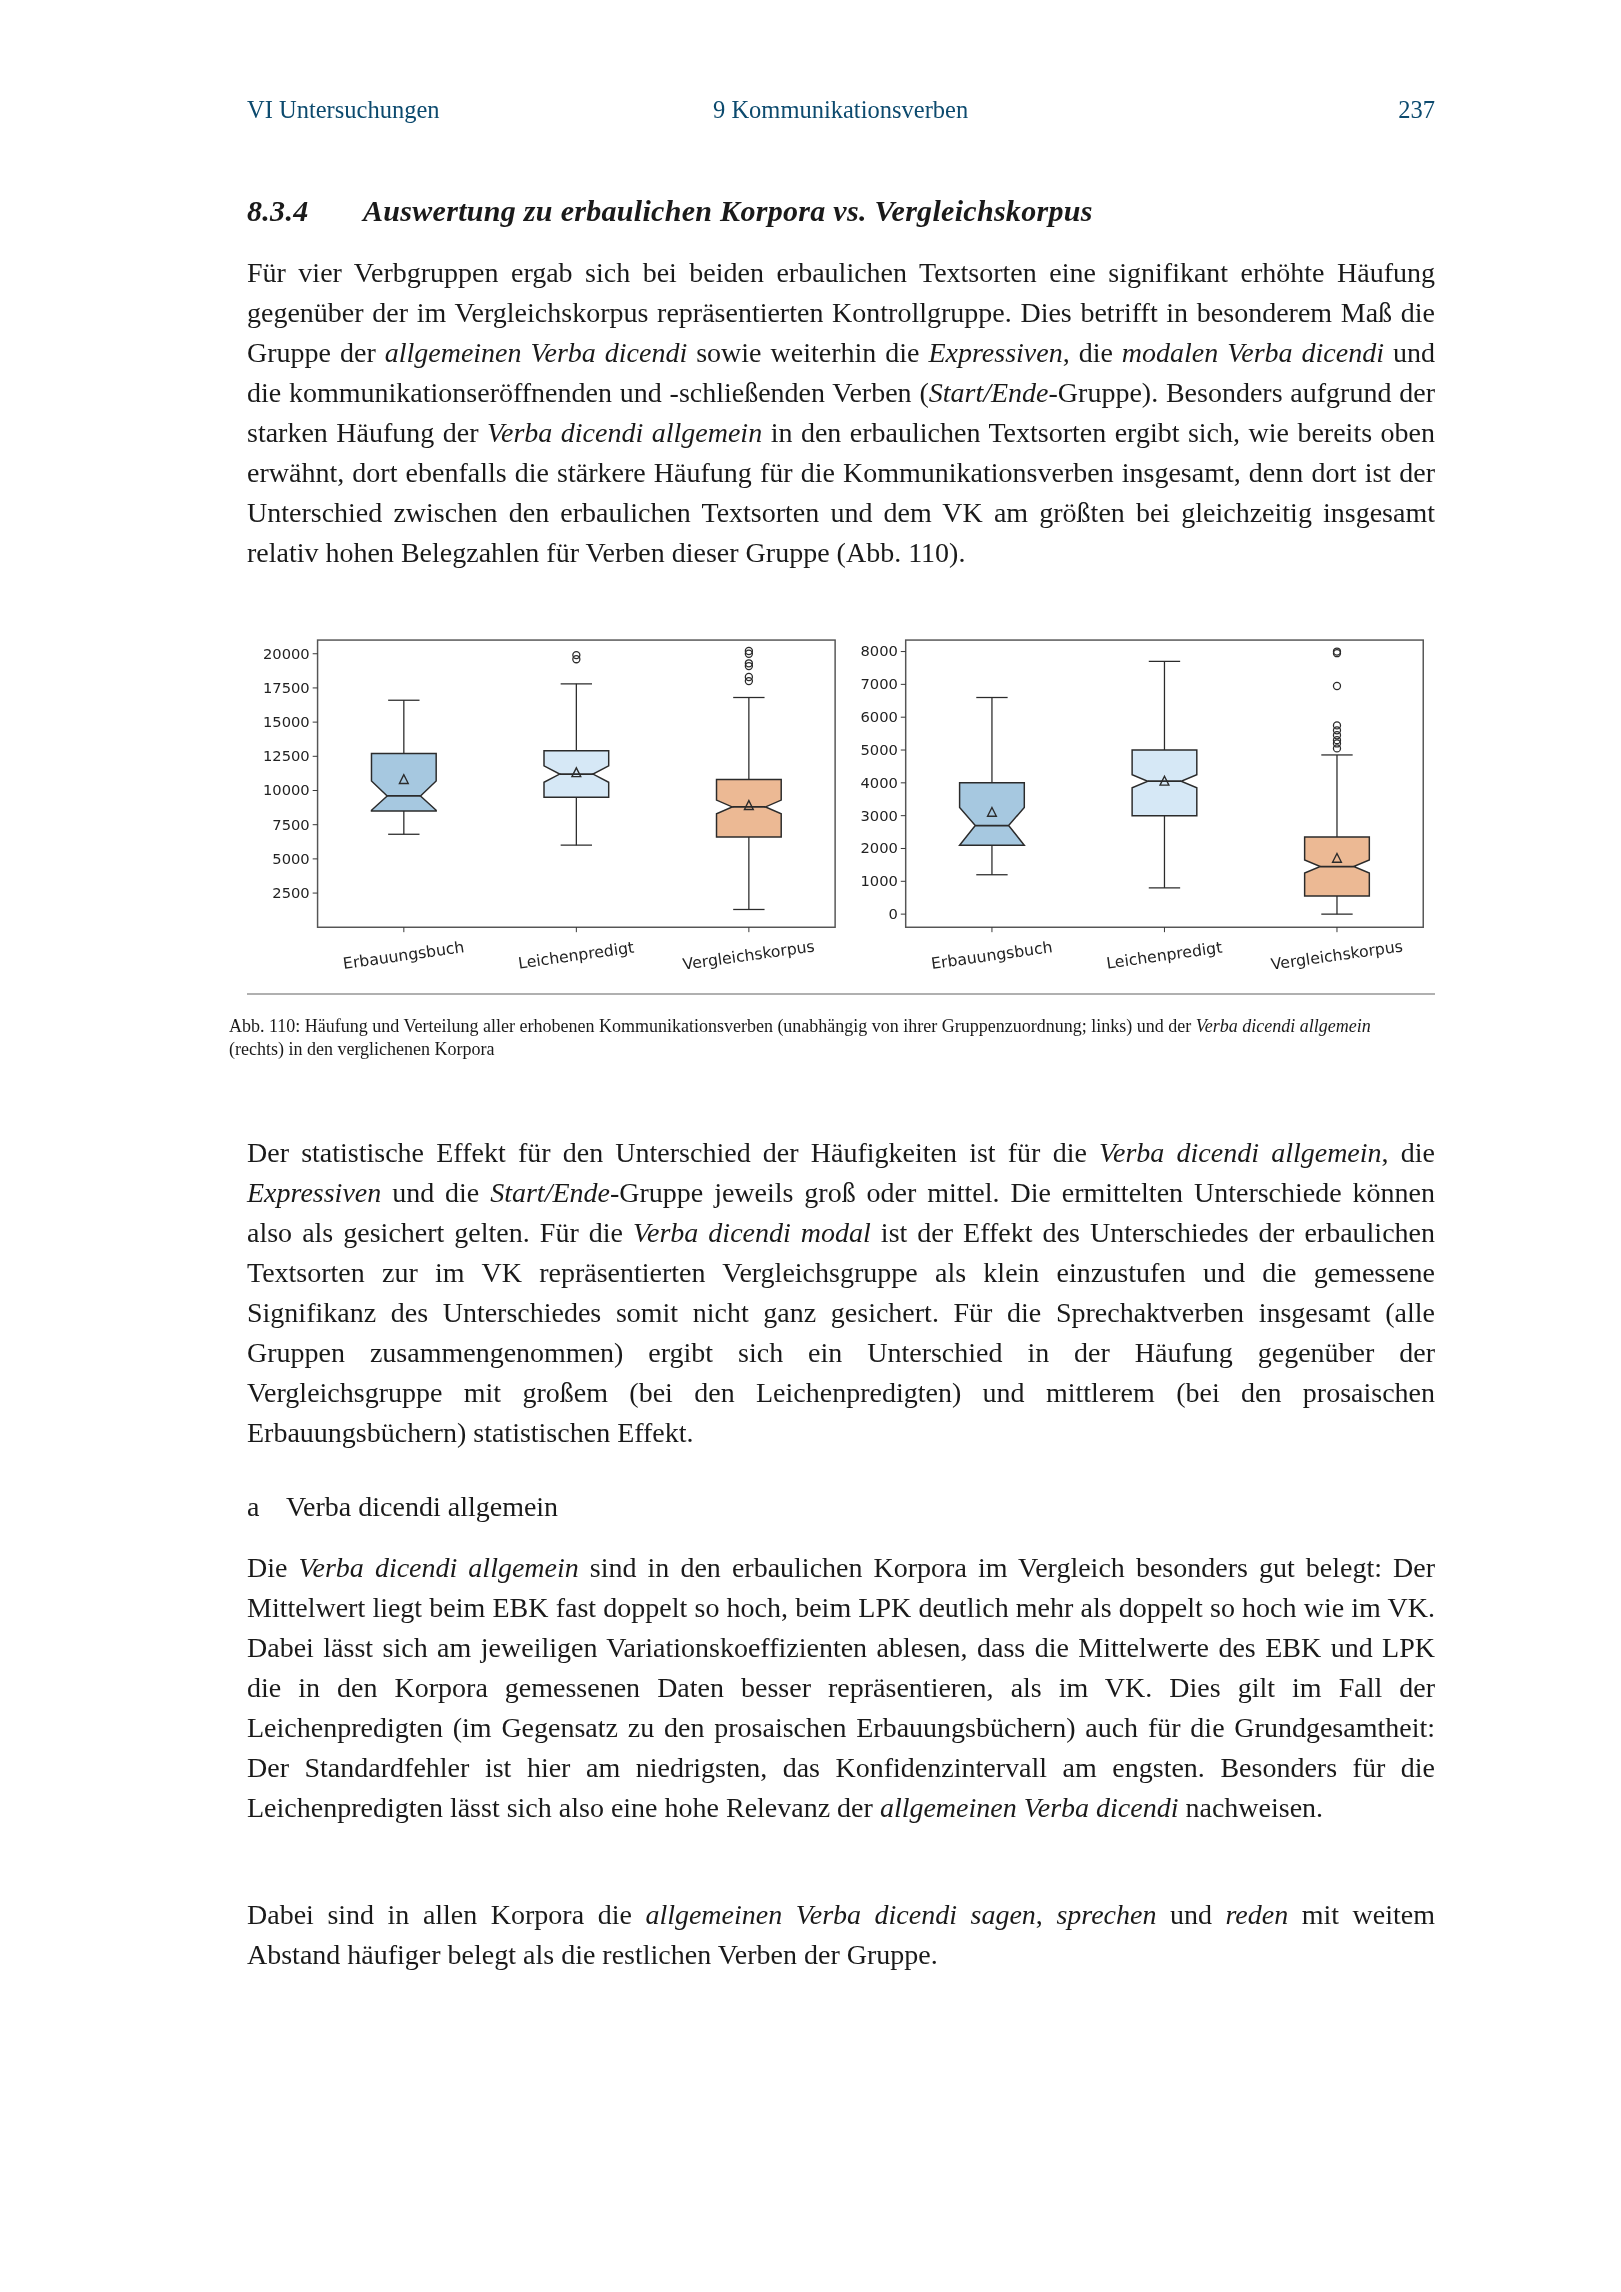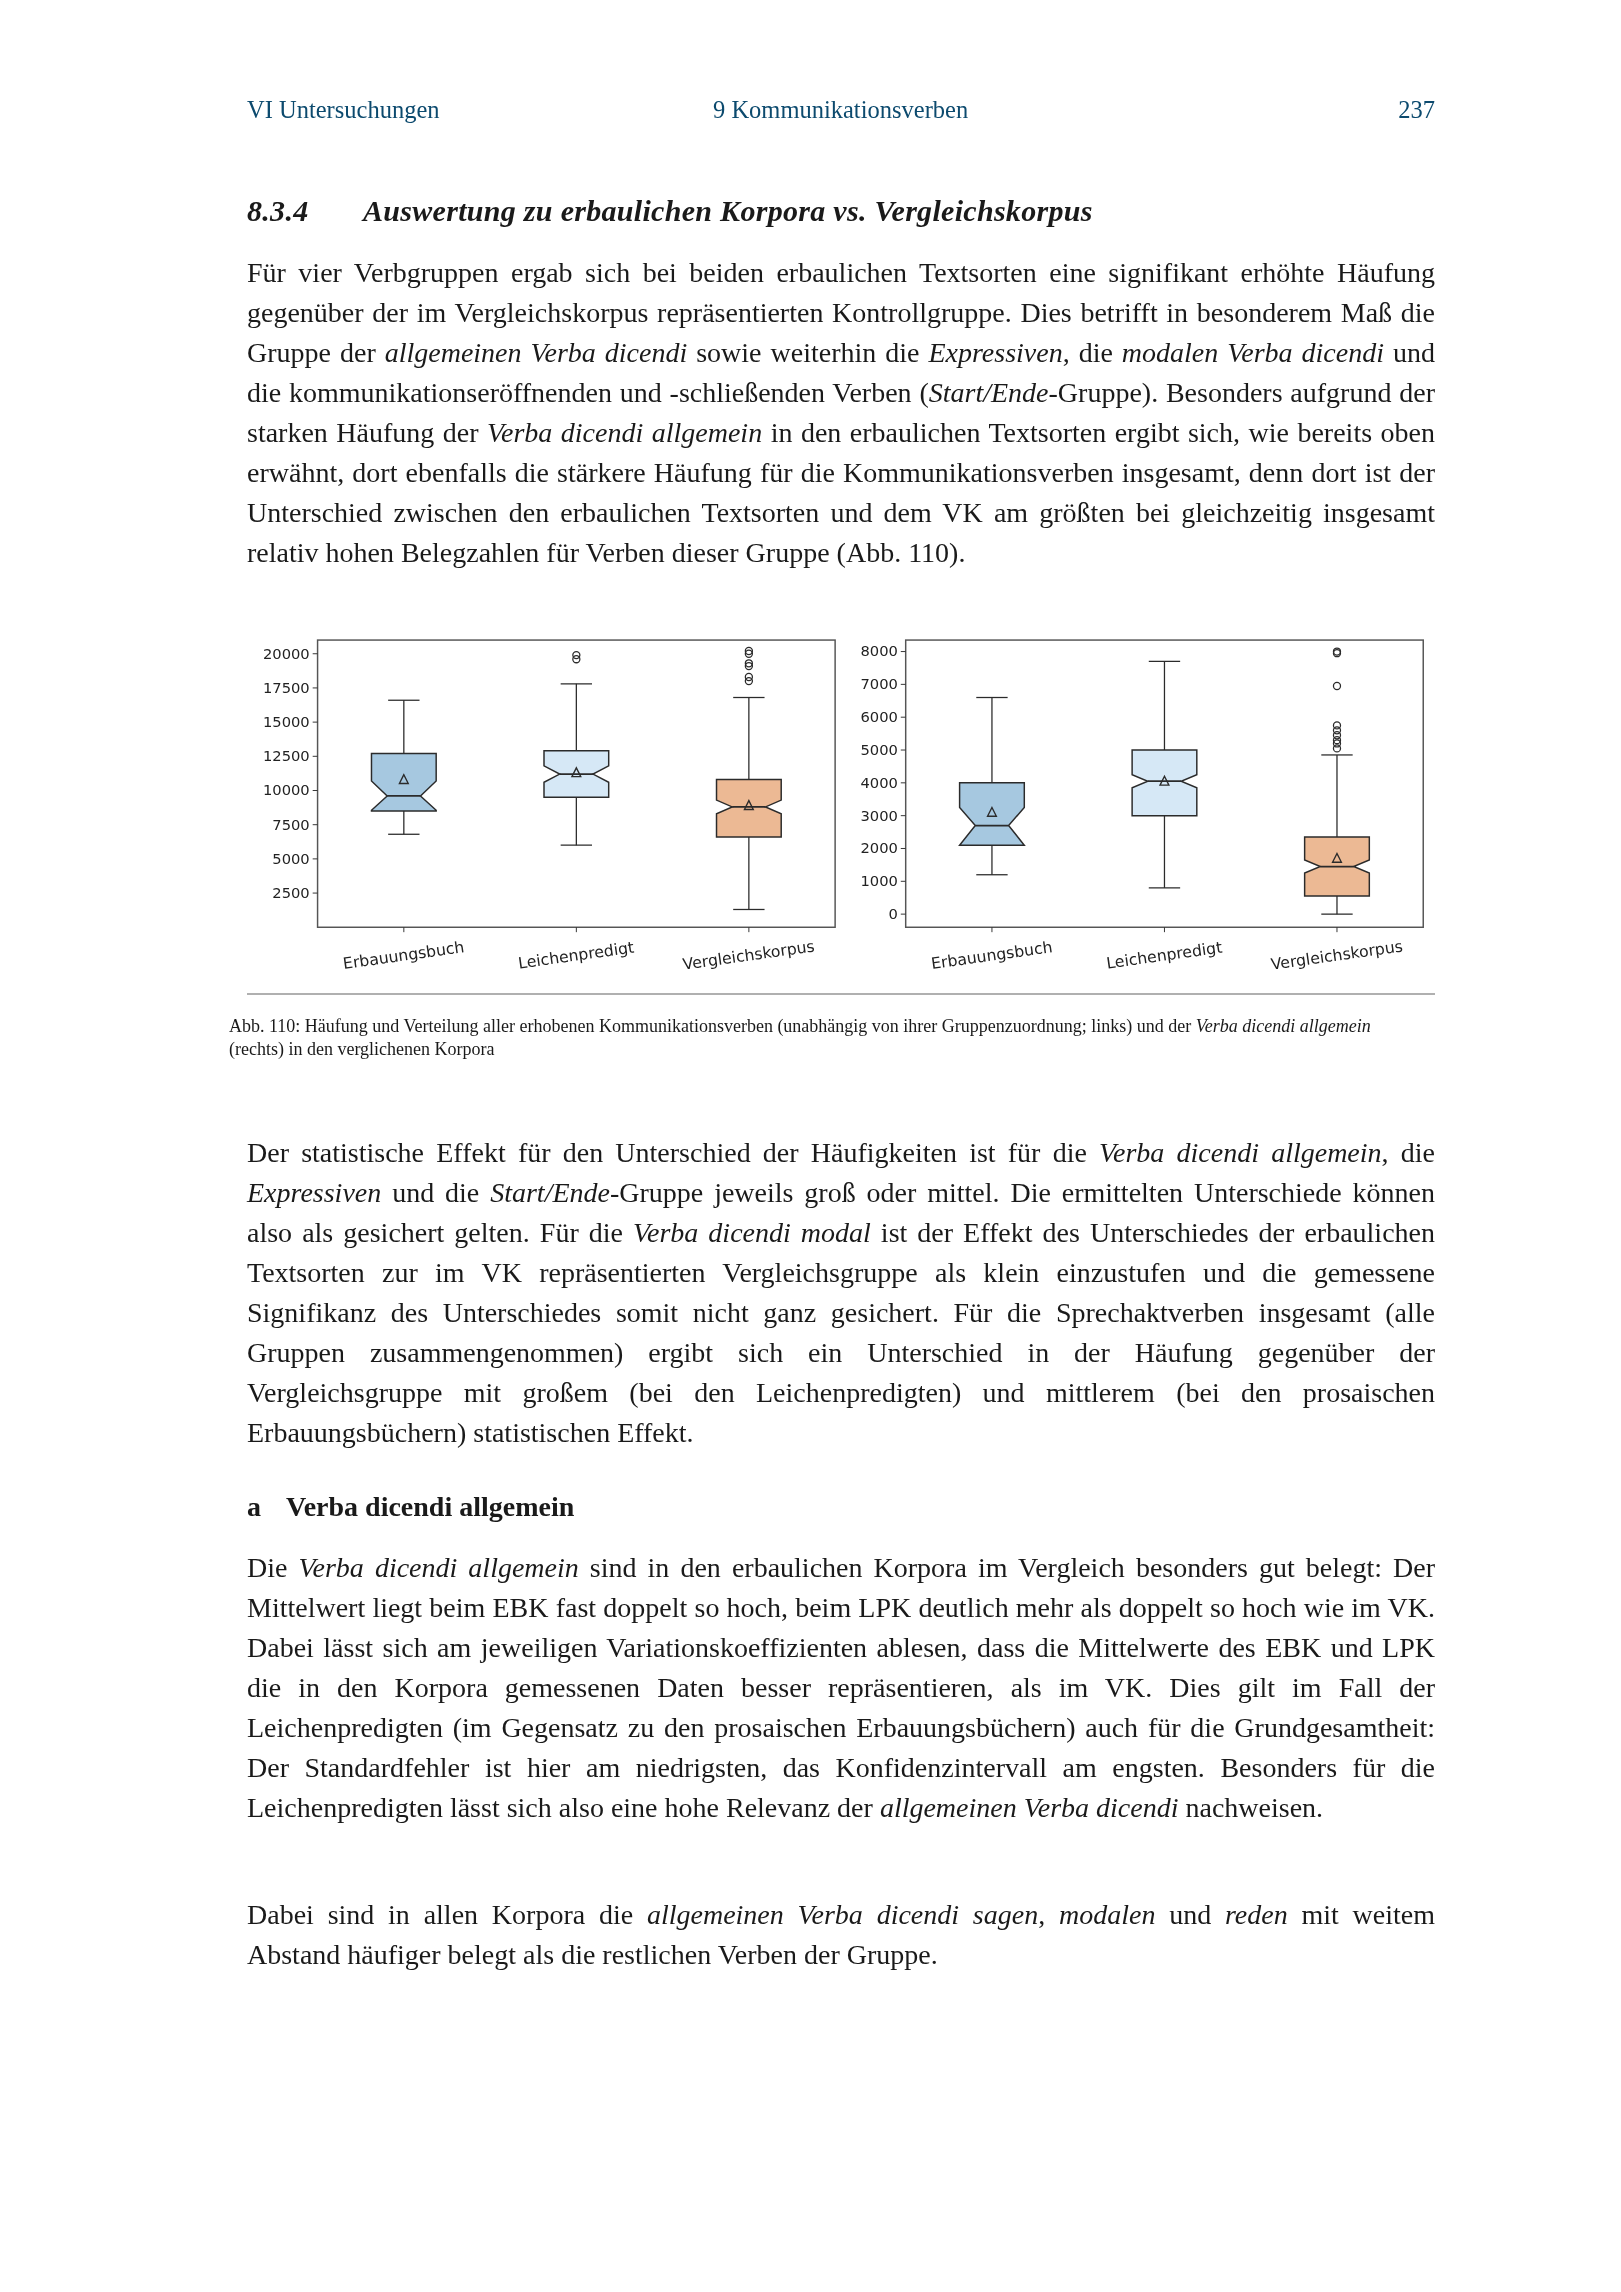--- a/index.html
+++ b/index.html
@@ -15,21 +15,21 @@
                      font-style: italic; letter-spacing: 0.3px; }
   .section-heading .num { display: inline-block; width: 116px; }
   .para { position: absolute; left: 247px; width: 1188px; font-size: 28px; line-height: 40px;
           text-align: justify; }
   .para i { font-style: italic; }
   .figure { position: absolute; top: 632px; left: 247px; width: 1188px; height: 369px; }
   .figure svg { display: block; }
   .fig-rule { position: absolute; top: 993px; left: 247px; width: 1188px; height: 2px; background: #b0b0b0; }
   .caption { position: absolute; top: 1015px; left: 229px; width: 1188px; font-size: 18px; line-height: 23px; }
   .caption i { font-style: italic; }
-  .subheading { position: absolute; top: 1491px; left: 247px; font-size: 28px; font-weight: bold; }
+  .subheading { position: absolute; top: 1491px; left: 247px; font-size: 28px; font-weight: normal; }
   .subheading .letter { display: inline-block; width: 39px; }
   .tick-label { font-family: "DejaVu Sans", sans-serif; font-size: 15px; fill: #222; }
   .cat-label { font-family: "DejaVu Sans", sans-serif; font-size: 16px; fill: #222; }
 </style>
 </head>
 <body>
 
 <div class="running-head">
   <span class="rh-left">VI Untersuchungen</span>
   <span class="rh-center">9 Kommunikationsverben</span>
@@ -174,14 +174,14 @@
 <div class="caption">Abb. 110: Häufung und Verteilung aller erhobenen Kommunikationsverben (unabhängig von ihrer Gruppenzuordnung; links) und der <i>Verba dicendi allgemein</i> (rechts) in den verglichenen Korpora</div>
 
 <div class="para" style="top:1133px;">Der statistische Effekt für den Unterschied der Häufigkeiten ist für die <i>Verba dicendi allgemein</i>, die <i>Expressiven</i> und die <i>Start/Ende</i>-Gruppe jeweils groß oder mittel. Die ermittelten Unterschiede können also als gesichert gelten. Für die <i>Verba dicendi modal</i> ist der Effekt des Unterschiedes der erbaulichen Textsorten zur im VK repräsentierten Vergleichsgruppe als klein einzustufen und die gemessene Signifikanz des Unterschiedes somit nicht ganz gesichert. Für die Sprechaktverben insgesamt (alle Gruppen zusammengenommen) ergibt sich ein Unterschied in der Häufung gegenüber der Vergleichsgruppe mit großem (bei den Leichenpredigten) und mittlerem (bei den prosaischen Erbauungsbüchern) statistischen Effekt.</div>
 
 <div class="subheading">
   <span class="letter">a</span><span>Verba dicendi allgemein</span>
 </div>
 
 <div class="para" style="top:1548px;">Die <i>Verba dicendi allgemein</i> sind in den erbaulichen Korpora im Vergleich besonders gut belegt: Der Mittelwert liegt beim EBK fast doppelt so hoch, beim LPK deutlich mehr als doppelt so hoch wie im VK. Dabei lässt sich am jeweiligen Variationskoeffizienten ablesen, dass die Mittelwerte des EBK und LPK die in den Korpora gemessenen Daten besser repräsentieren, als im VK. Dies gilt im Fall der Leichenpredigten (im Gegensatz zu den prosaischen Erbauungsbüchern) auch für die Grundgesamtheit: Der Standardfehler ist hier am niedrigsten, das Konfidenzintervall am engsten. Besonders für die Leichenpredigten lässt sich also eine hohe Relevanz der <i>allgemeinen Verba dicendi</i> nachweisen.</div>
 
-<div class="para" style="top:1895px;">Dabei sind in allen Korpora die <i>allgemeinen Verba dicendi sagen</i>, <i>modalen</i> und <i>reden</i> mit weitem Abstand häufiger belegt als die restlichen Verben der Gruppe.</div>
+<div class="para" style="top:1895px;">Dabei sind in allen Korpora die <i>allgemeinen Verba dicendi sagen</i>, <i>sprechen</i> und <i>reden</i> mit weitem Abstand häufiger belegt als die restlichen Verben der Gruppe.</div>
 
 
 </body></html>

